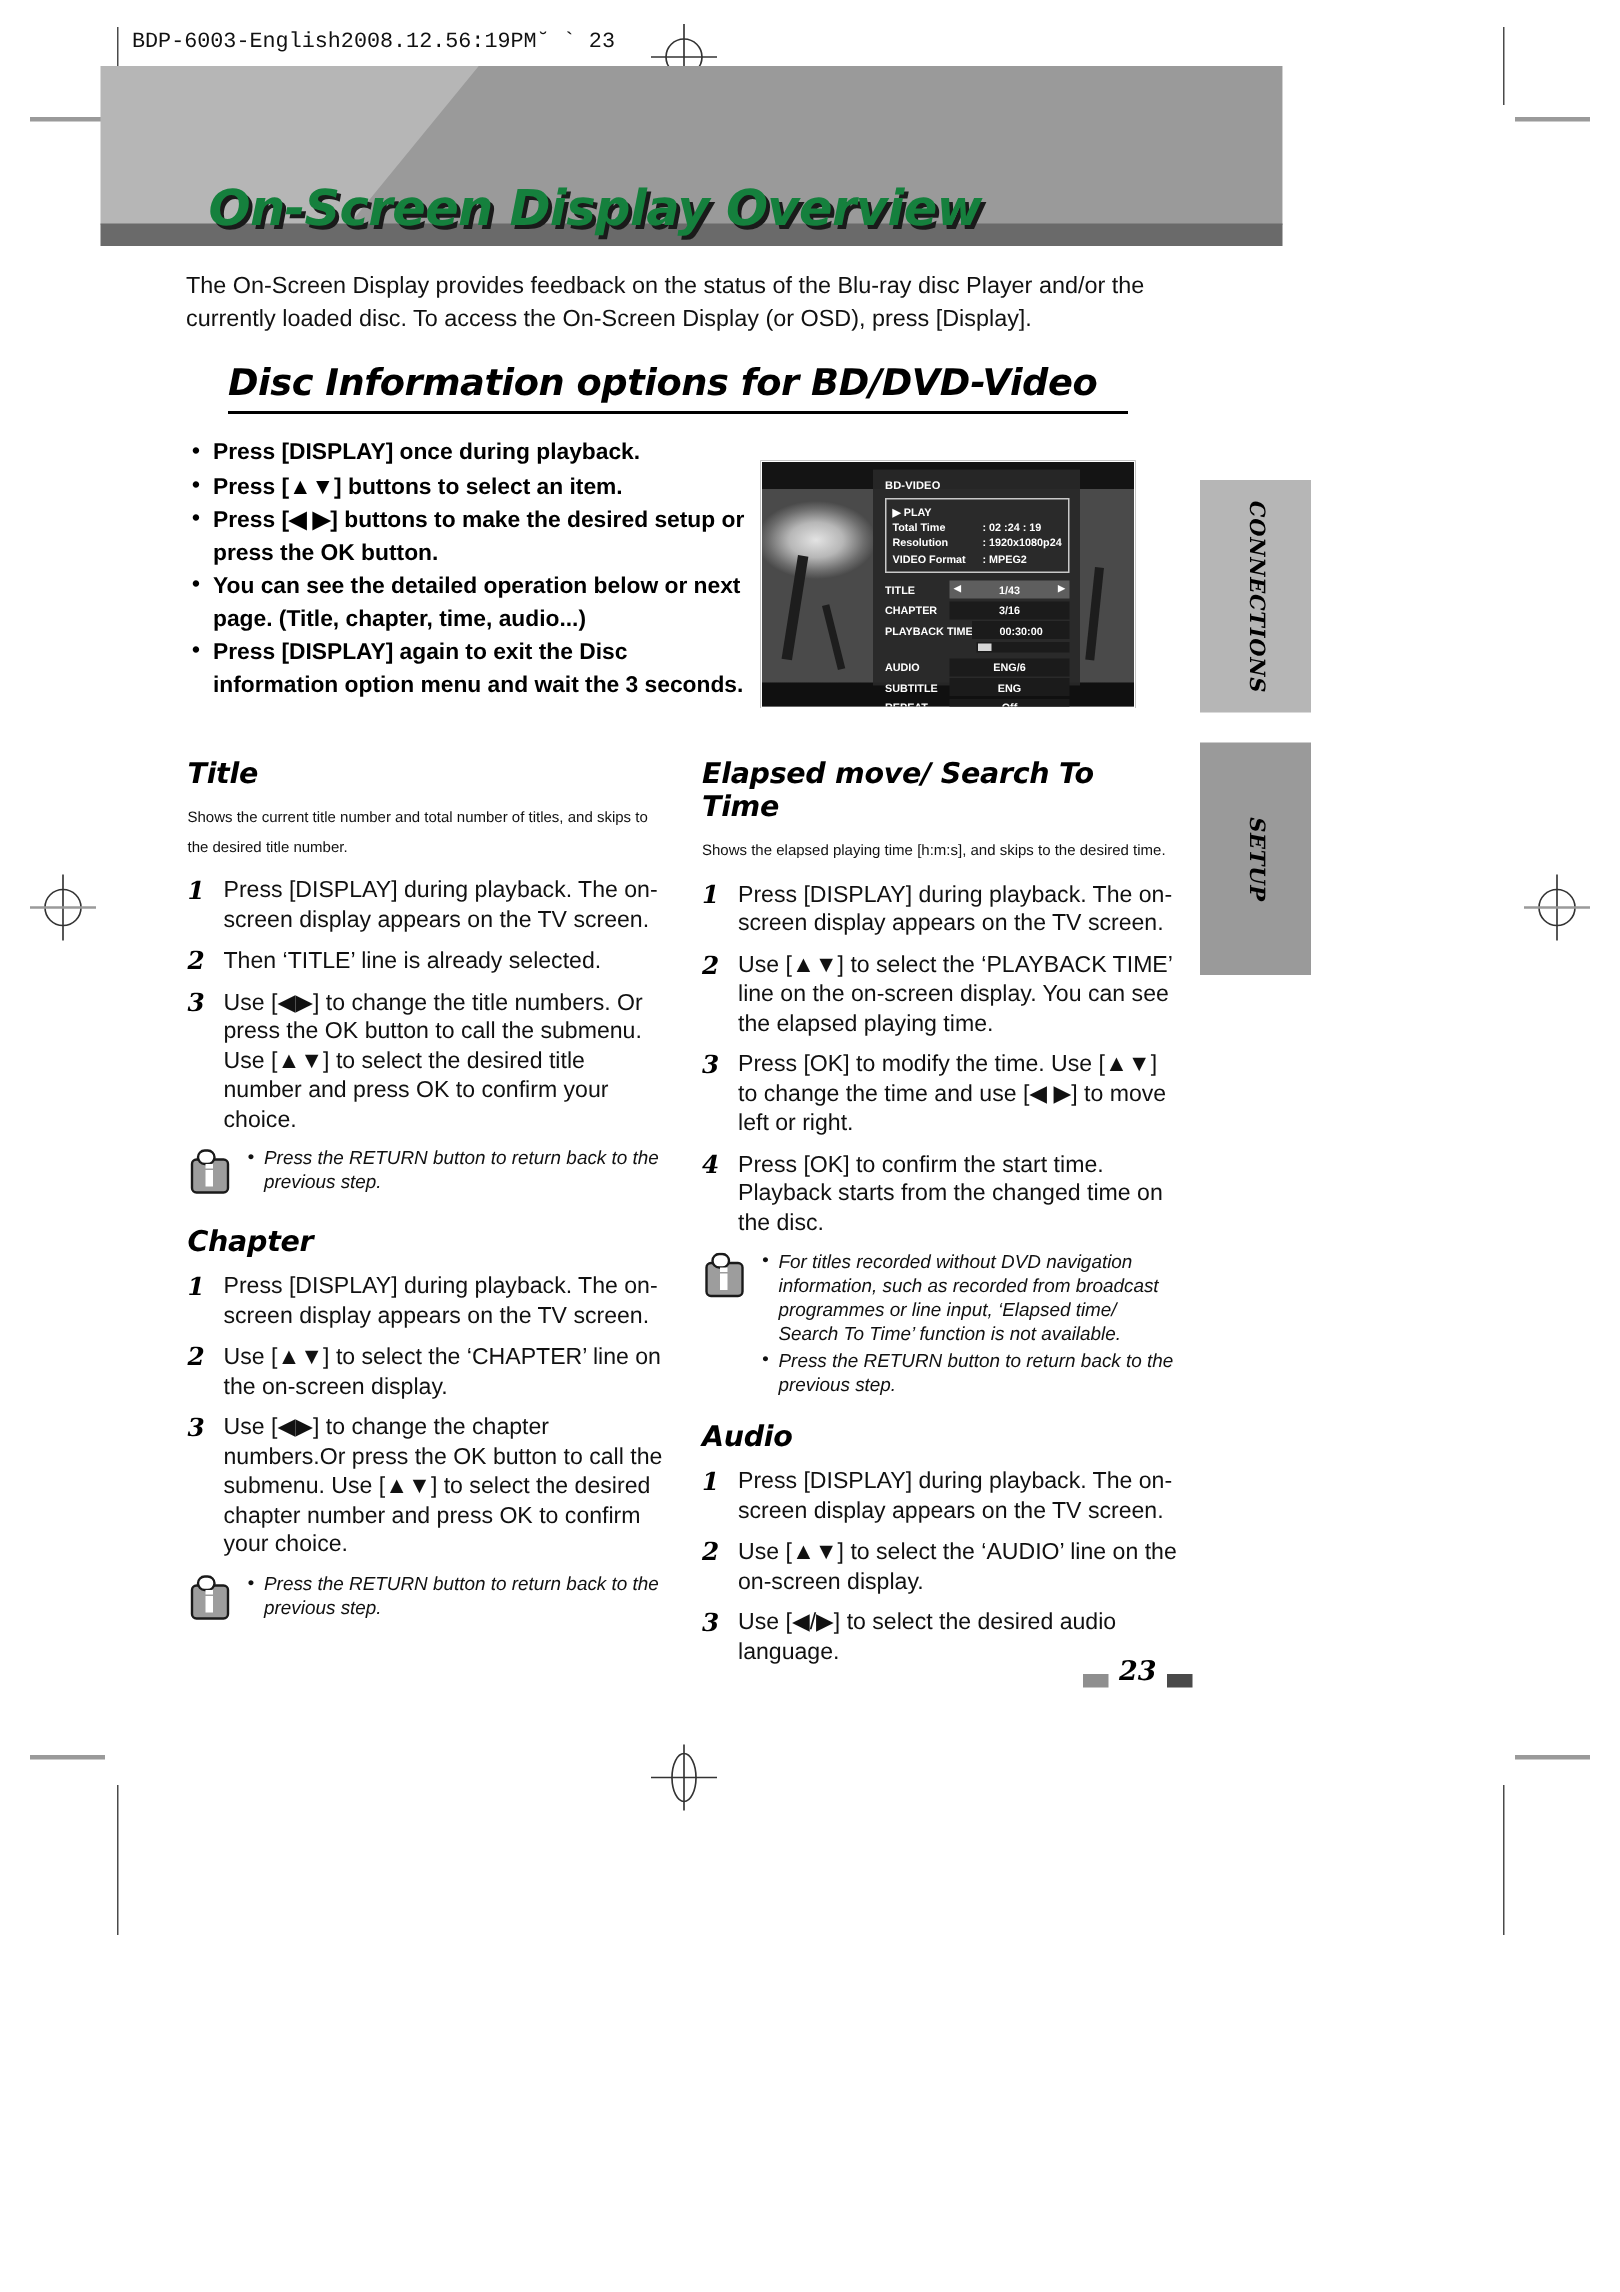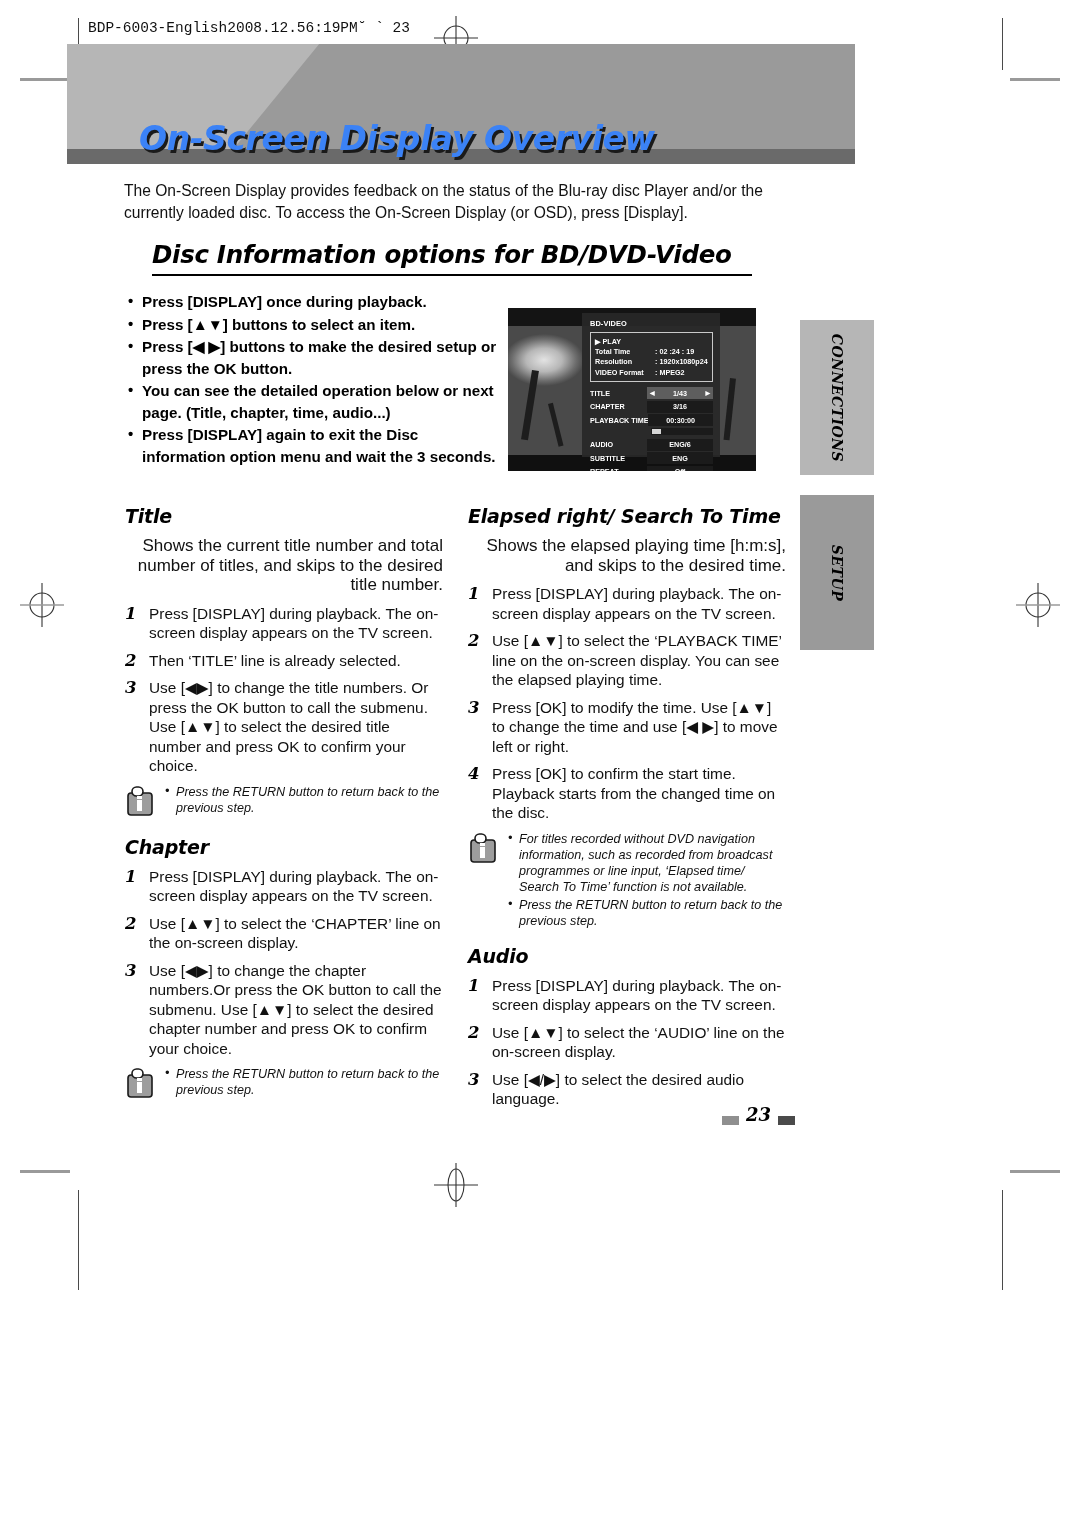--- a/index.html
+++ b/index.html
@@ -29,21 +29,21 @@
     position: absolute; top: 0; right: 0; bottom: 14px; left: 0;
     background: #9a9a9a;
     clip-path: polygon(32% 0%, 100% 0%, 100% 100%, 21% 100%);
   }
   .hdr-bar { position: absolute; left: 0; right: 0; bottom: 0; height: 15px; background: #6a6a6a; }
   .hdr-title {
     position: absolute; left: 72px; bottom: 6px;
     font-family: "DejaVu Sans", sans-serif;
     font-weight: bold; font-style: italic;
     font-size: 33px; letter-spacing: -0.4px;
-    color: #3b82f6;
+    color: #15803d;
     text-shadow: 2.5px 2.5px 0 #1a1a1a;
     white-space: nowrap;
   }
 
   
   .filestamp {
     position: absolute; left: 88px; top: 20px;
     font-family: "Liberation Mono", monospace;
     font-size: 14.5px; color: #111;
     background: #fff; padding: 0 3px 2px 0;
@@ -112,21 +112,21 @@
   .osd-box .row .k { width: 60px; }
   .osd-box .row .v { }
   .osd-play { font-weight: bold; line-height: 11px; }
 
   .osd-list .r {
     display: flex; align-items: center; justify-content: space-between;
     line-height: 11px; margin-bottom: 1.5px;
   }
   .osd-list .r .lbl { font-weight: bold; white-space: nowrap; }
   .osd-list .r .val {
-    width: 66px; background: #1b1b1b; text-align: center;
+    width: 80px; background: #1b1b1b; text-align: center;
     font-weight: bold; position: relative; padding: 0.5px 0;
   }
   .osd-list .r.sel .val { background: #5e5e5e; }
   .osd-list .r .val .ar { position: absolute; font-size: 6px; top: 0.5px; }
   .osd-list .r .val .ar.l { left: 3px; }
   .osd-list .r .val .ar.r { right: 3px; }
   .osd-bar {
     width: 62px; height: 7px; background: #1b1b1b; margin-left: auto; margin-bottom: 4px;
     position: relative;
   }
@@ -149,21 +149,21 @@
   
   .col { position: absolute; width: 318px; }
   .col-left { left: 125px; top: 505px; }
   .col-right { left: 468px; top: 505px; }
 
   h3.sub {
     font-family: "DejaVu Sans", sans-serif;
     font-weight: bold; font-style: italic; font-size: 19px;
     color: #000; margin-bottom: 9px; letter-spacing: -0.2px;
   }
-  p.desc { font-size: 17px; line-height: 19.5px; color: #111; margin-bottom: 9px; text-align: right; }
+  p.desc { font-size: 10px; line-height: 19.5px; color: #111; margin-bottom: 9px; }
 
   ol.steps { list-style: none; }
   ol.steps li {
     display: flex; margin-bottom: 8px;
     font-size: 15.4px; line-height: 19.5px; color: #111;
   }
   ol.steps li .num {
     width: 24px; flex: none;
     font-family: "DejaVu Serif", serif;
     font-weight: bold; font-style: italic; font-size: 16.5px; color: #000;
@@ -382,21 +382,21 @@
         </svg>
       </div>
       <div class="body">
         <div class="nb">Press the RETURN button to return back to the previous step.</div>
       </div>
     </div>
   </div>
 
   <div class="col col-right">
 
-    <h3 class="sub">Elapsed right/ Search To Time</h3>
+    <h3 class="sub">Elapsed move/ Search To Time</h3>
     <p class="desc">Shows the elapsed playing time [h:m:s], and skips to the desired time.</p>
     <ol class="steps">
       <li>
         <span class="num">1</span>
         <span class="txt">Press [DISPLAY] during playback. The on-screen display appears on the TV screen.</span>
       </li>
       <li>
         <span class="num">2</span>
         <span class="txt">Use [▲▼] to select the ‘PLAYBACK TIME’ line on the on-screen display. You can see the elapsed playing time.</span>
       </li>

